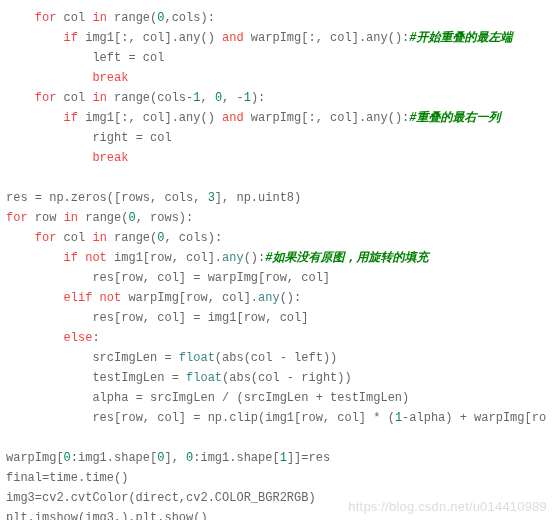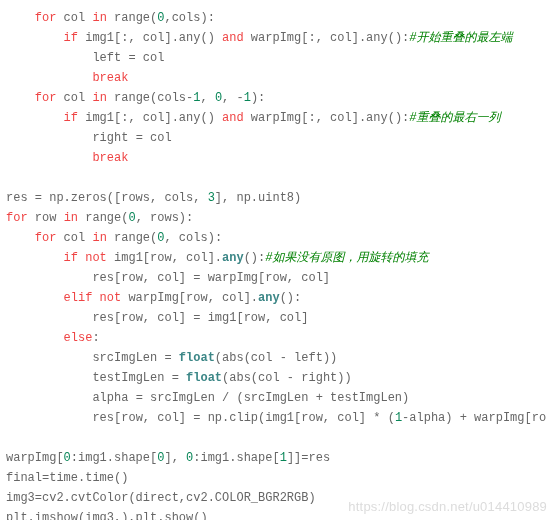--- a/index.html
+++ b/index.html
@@ -14,22 +14,22 @@
     font-family: Consolas, "Courier New", monospace;
     font-size: 12px;
     line-height: 20px;
     padding: 8px 6px;
     white-space: pre;
     color: #666;
     position: relative;
   }
   .kw { color: #ef4444; }
   .num { color: #098658; }
-  .fn { color: #3b8686; font-weight: bold; }
-  .str { color: #008000; font-style: italic; }
+  .fn { color: #3b8686; }
+  .str { color: #008000; font-style: italic; font-weight: bold; }
   .watermark {
     position: absolute;
     right: 6px;
     bottom: 6px;
     color: #dcdcdc;
     font-family: Arial, sans-serif;
     font-size: 13px;
     letter-spacing: 0.2px;
     pointer-events: none;
     text-align: center;

